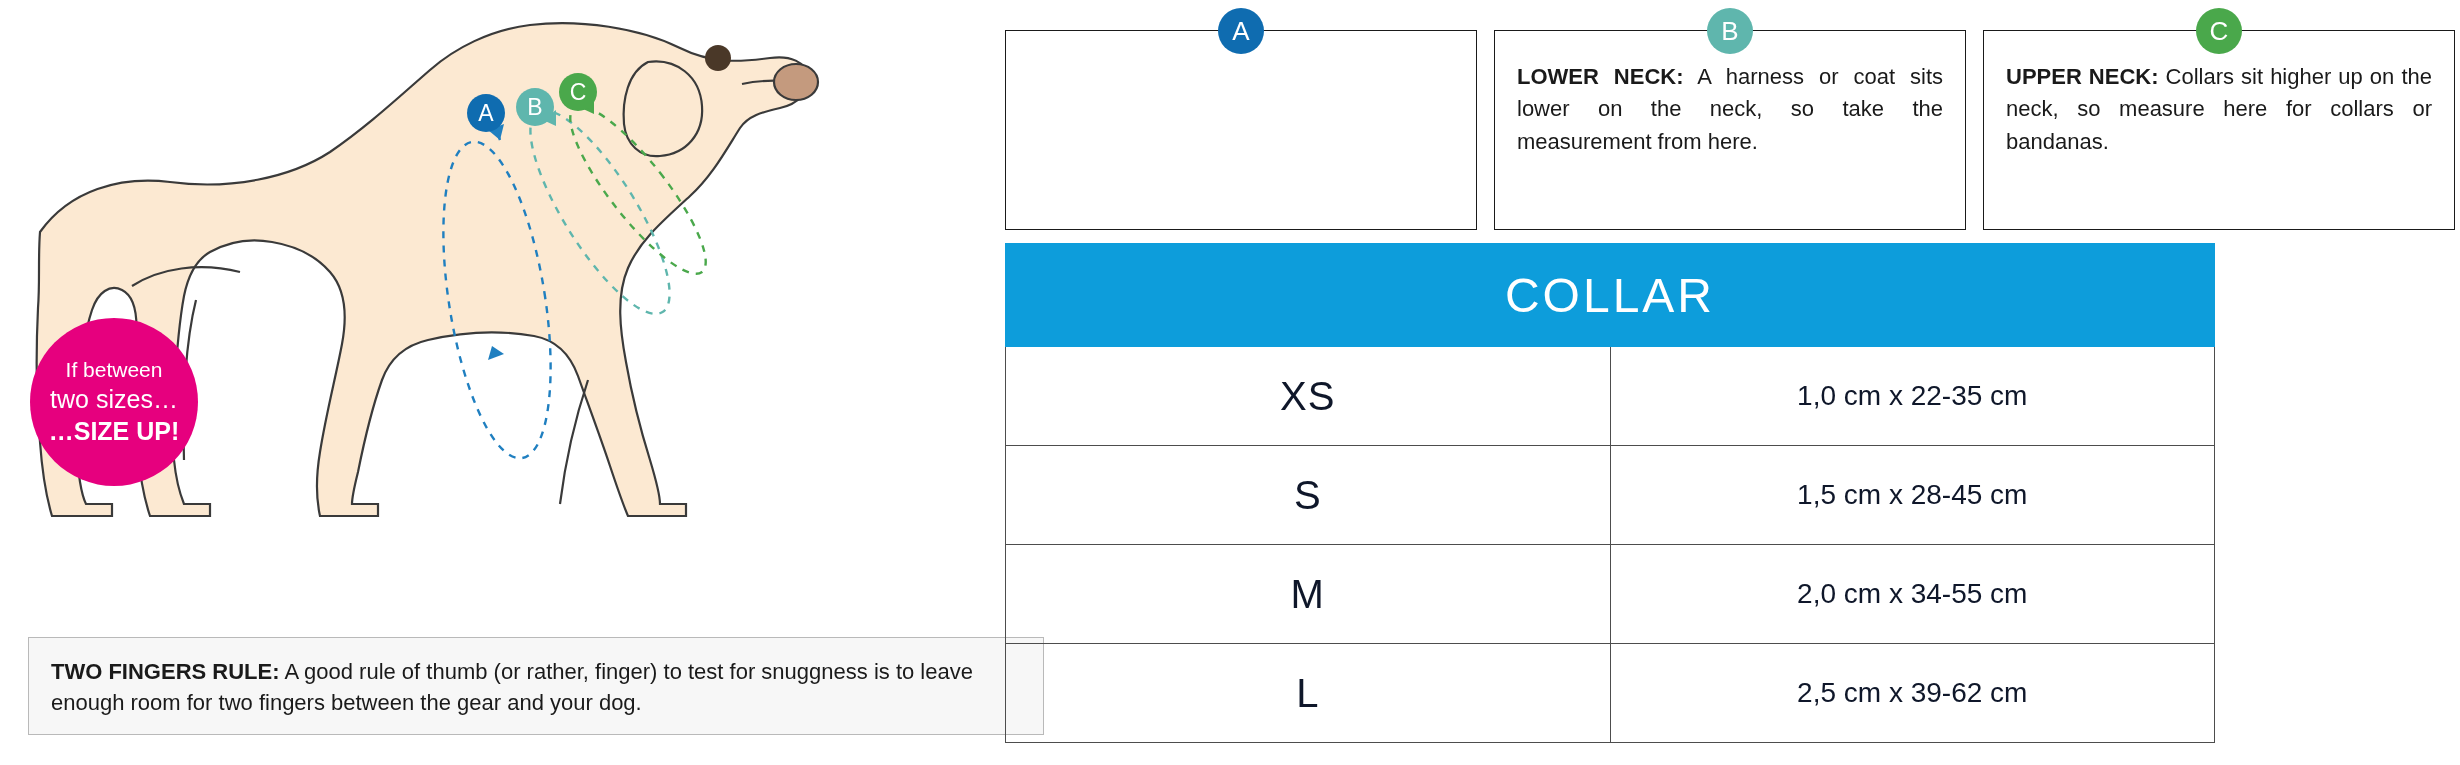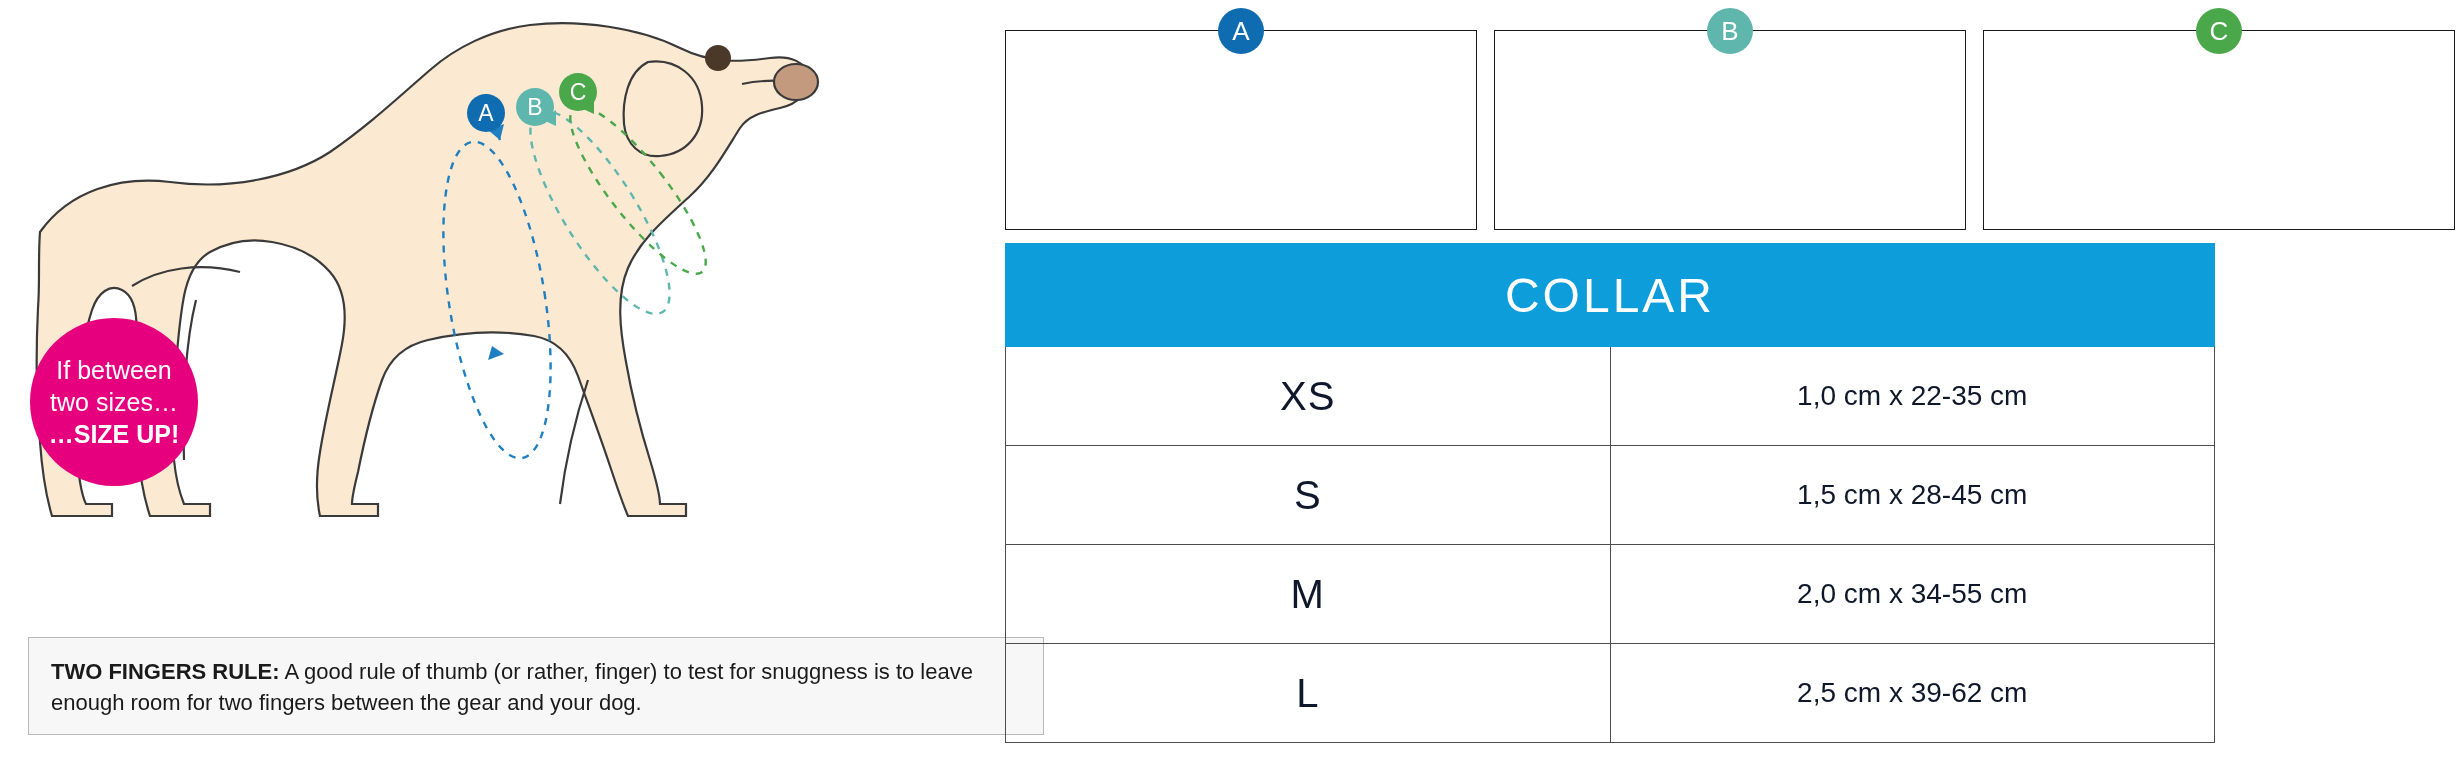--- a/index.html
+++ b/index.html
@@ -45,21 +45,21 @@
     background: #e6007e;
     color: #ffffff;
     display: flex;
     flex-direction: column;
     align-items: center;
     justify-content: center;
     text-align: center;
     line-height: 1.28;
   }
   .size-up-badge .l1 {
-    font-size: 25px;
+    font-size: 21px;
   }
   .size-up-badge .l2 {
     font-size: 25px;
   }
   .size-up-badge .l3 {
     font-size: 25px;
     font-weight: bold;
   }
 
   .two-fingers-box {
@@ -334,24 +334,26 @@
   <div class="right-panel">
 
     <div class="callout-row">
 
       <div class="callout">
         <div class="marker a">A</div>
       </div>
 
       <div class="callout">
         <div class="marker b">B</div>
+        <p><span class="lead">LOWER NECK:</span><span> A harness or coat sits lower on the neck, so take the measurement from here.</span></p>
       </div>
 
       <div class="callout">
         <div class="marker c">C</div>
+        <p><span class="lead">UPPER NECK:</span><span> Collars sit higher up on the neck, so measure here for collars or bandanas.</span></p>
       </div>
 
     </div>
 
     <table class="size-table">
       <thead>
         <tr>
           <th class="title" colspan="2">COLLAR</th>
         </tr>
       </thead>

